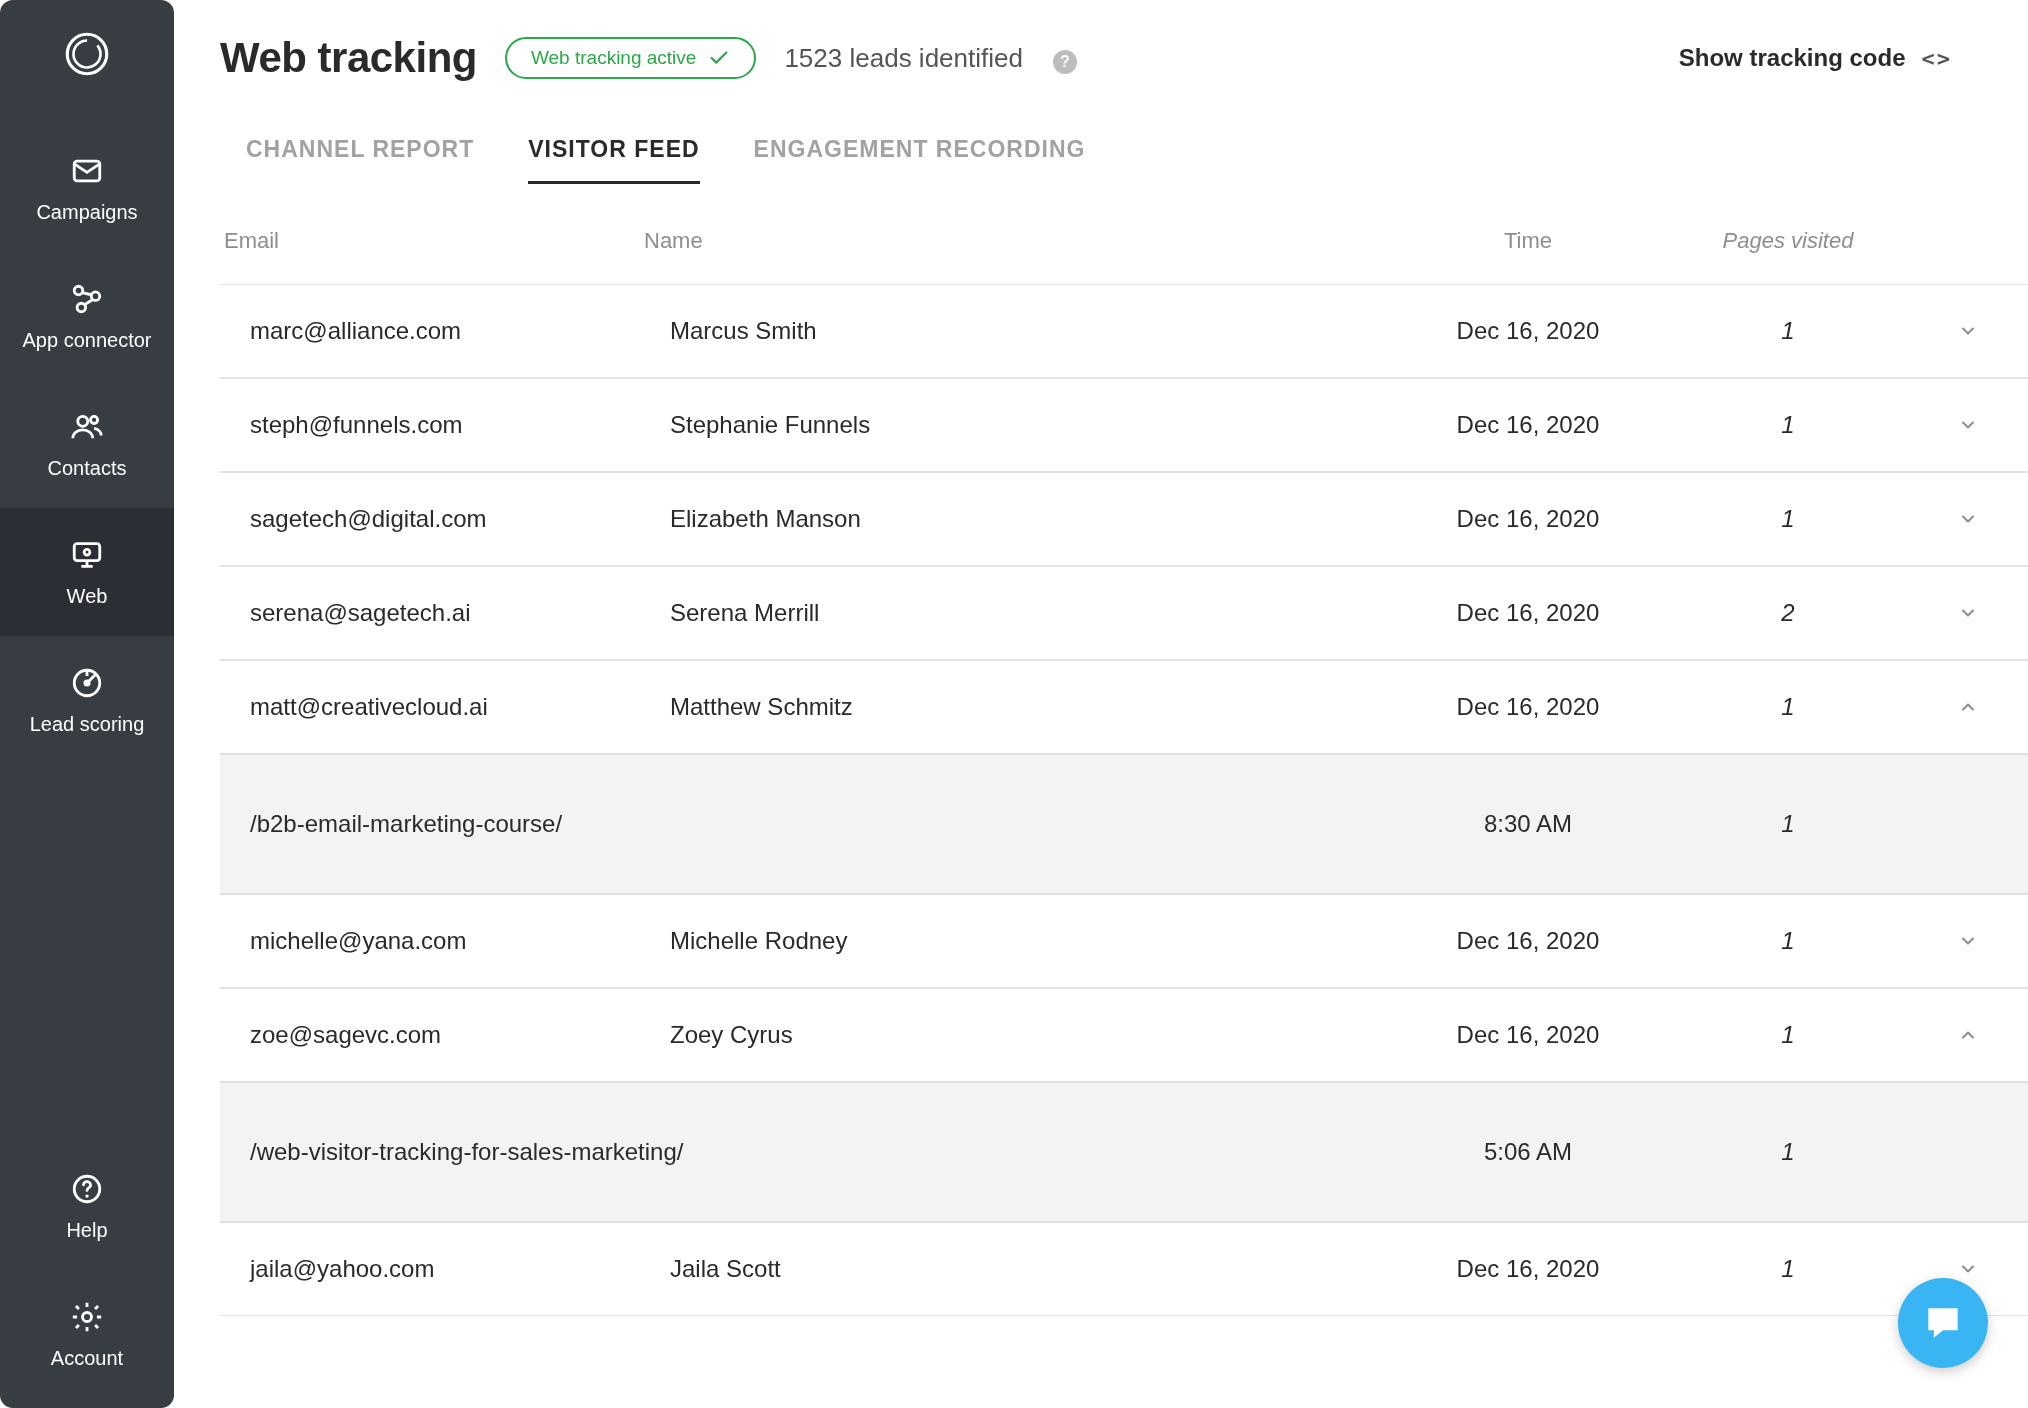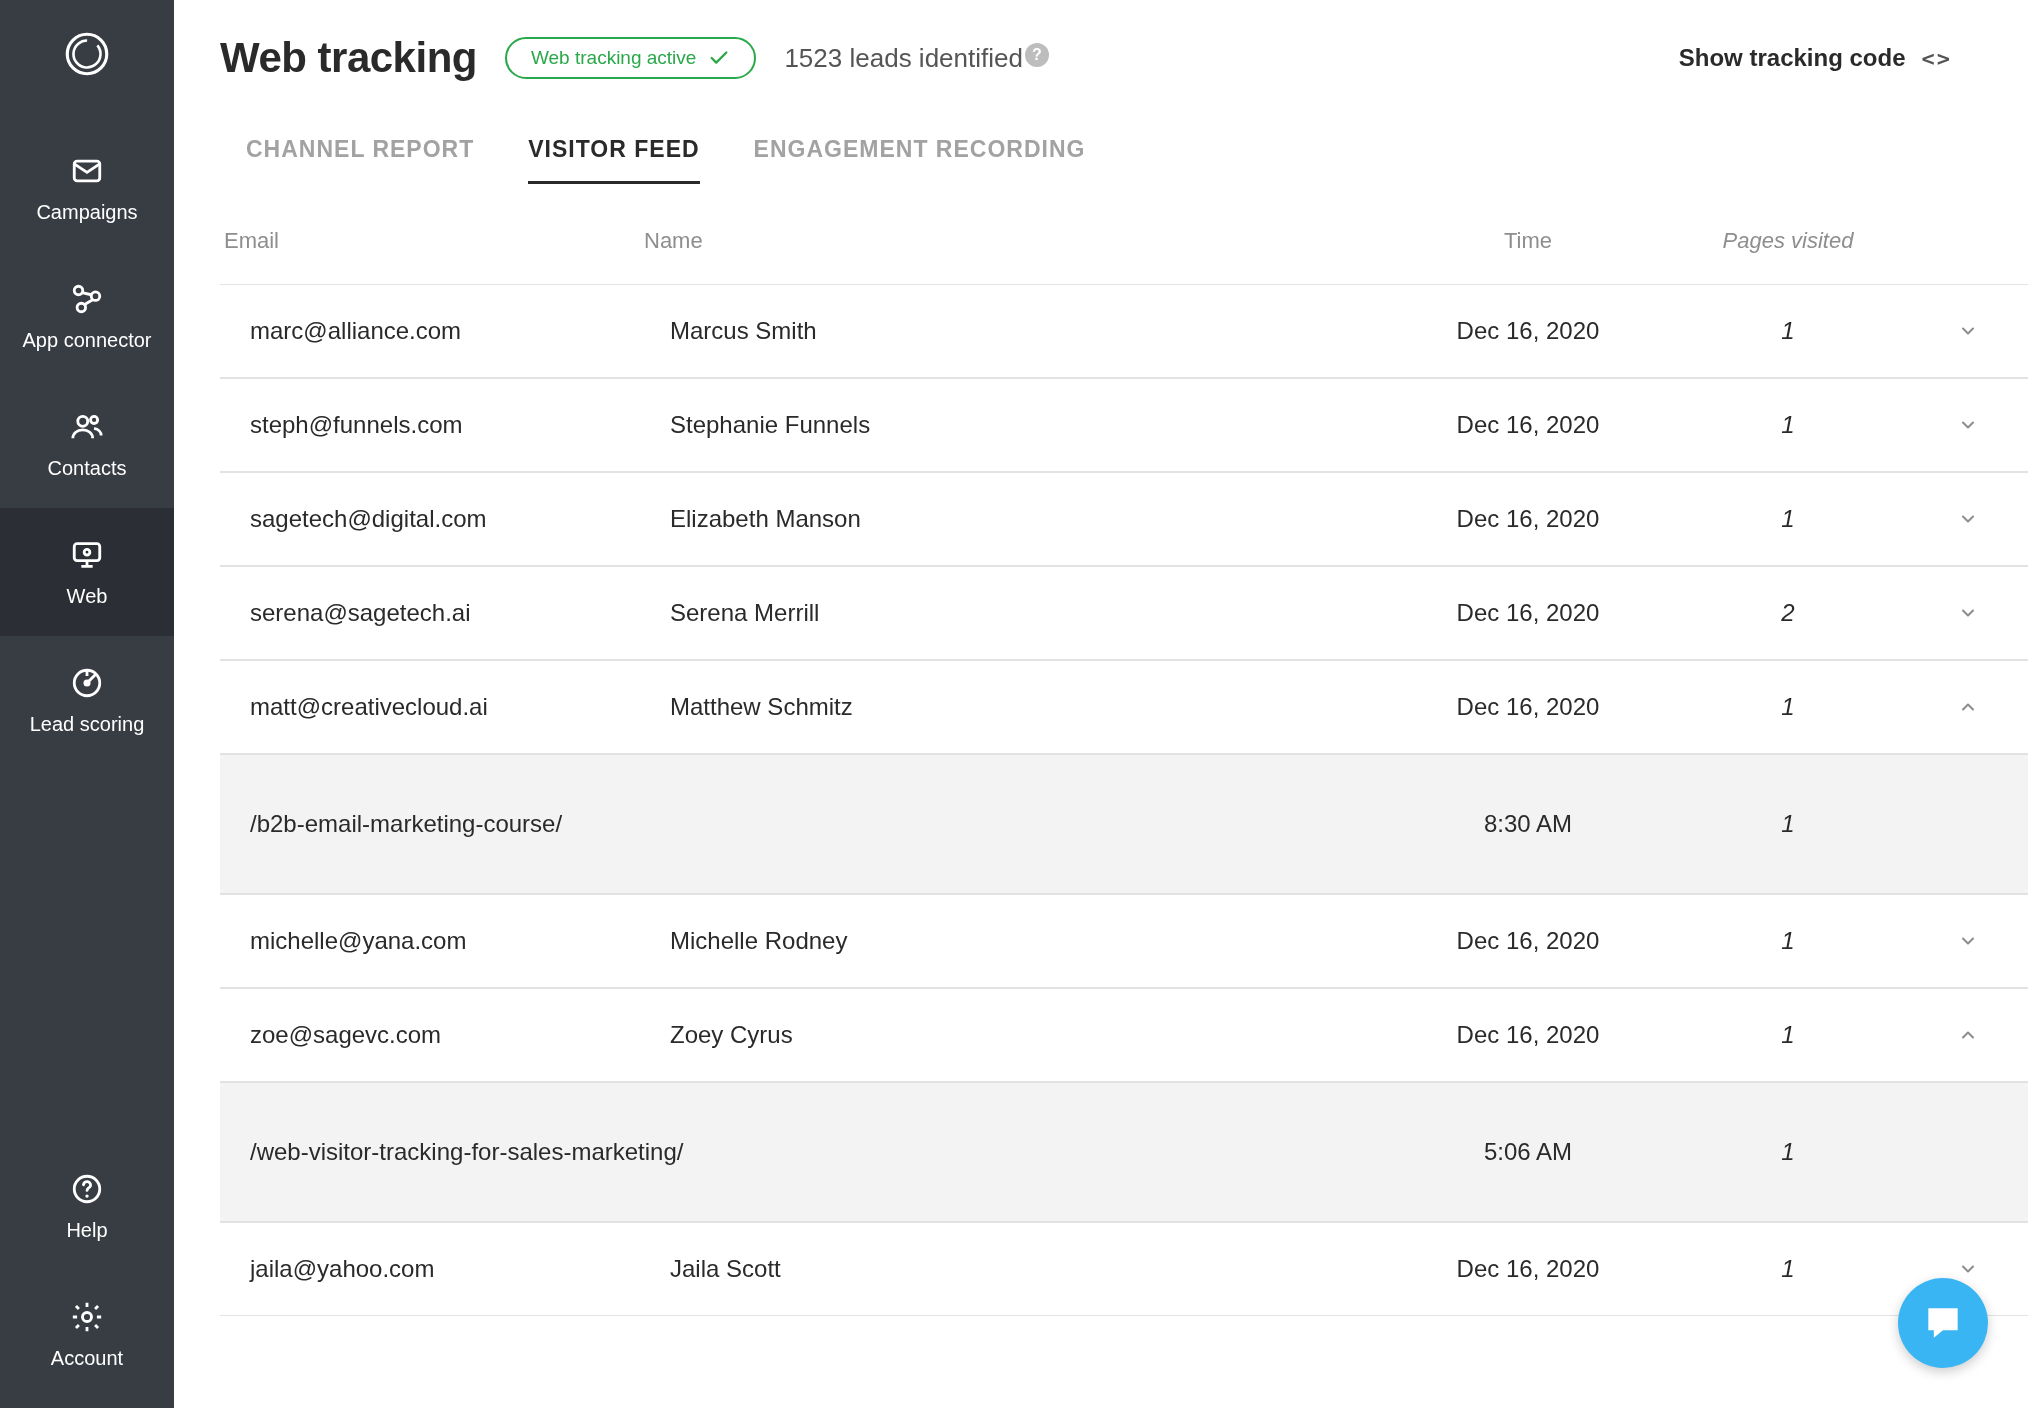--- a/index.html
+++ b/index.html
@@ -20,20 +20,21 @@
     background:#fff;
     min-width:1300px;
   }
   
   .sidebar{
     position:fixed;left:0;top:0;bottom:0;width:var(--sidebar-w);
     background:var(--sidebar-bg);
     display:flex;flex-direction:column;
     padding-top:28px;
     box-sizing:border-box;
+    border-radius:13px;
   }
   .logo{
     width:52px;height:52px;margin:0 auto 44px auto;display:block;
   }
   .nav-item{
     display:flex;flex-direction:column;align-items:center;justify-content:center;
     height:128px;
     color:#fff;font-size:20px;
     cursor:pointer;
     gap:12px;
@@ -53,21 +54,21 @@
     display:flex;align-items:center;gap:28px;margin-bottom:46px;
     padding-right:76px;
   }
   .title{font-size:42px;font-weight:800;letter-spacing:-0.5px;}
   .status-pill{
     border:2px solid var(--green);color:var(--green);
     padding:8px 24px;border-radius:999px;font-size:19px;font-weight:500;
     display:inline-flex;align-items:center;gap:12px;
   }
   .status-pill .check{width:22px;height:22px;}
-  .leads{font-size:26px;color:#555;display:inline-flex;align-items:flex-start;gap:2px;}
+  .leads{font-size:26px;color:#555;display:inline-flex;align-items:flex-end;gap:30px;}
   .help-dot{
     width:24px;height:24px;border-radius:50%;background:#bdbdbd;color:#fff;
     display:inline-flex;align-items:center;justify-content:center;font-size:16px;font-weight:700;
   }
   .header-spacer{flex:1;}
   .show-code{
     font-size:24px;font-weight:700;display:inline-flex;align-items:center;gap:16px;cursor:pointer;
   }
   .code-glyph{font-family:monospace;font-size:22px;letter-spacing:2px;color:#555;}
 

